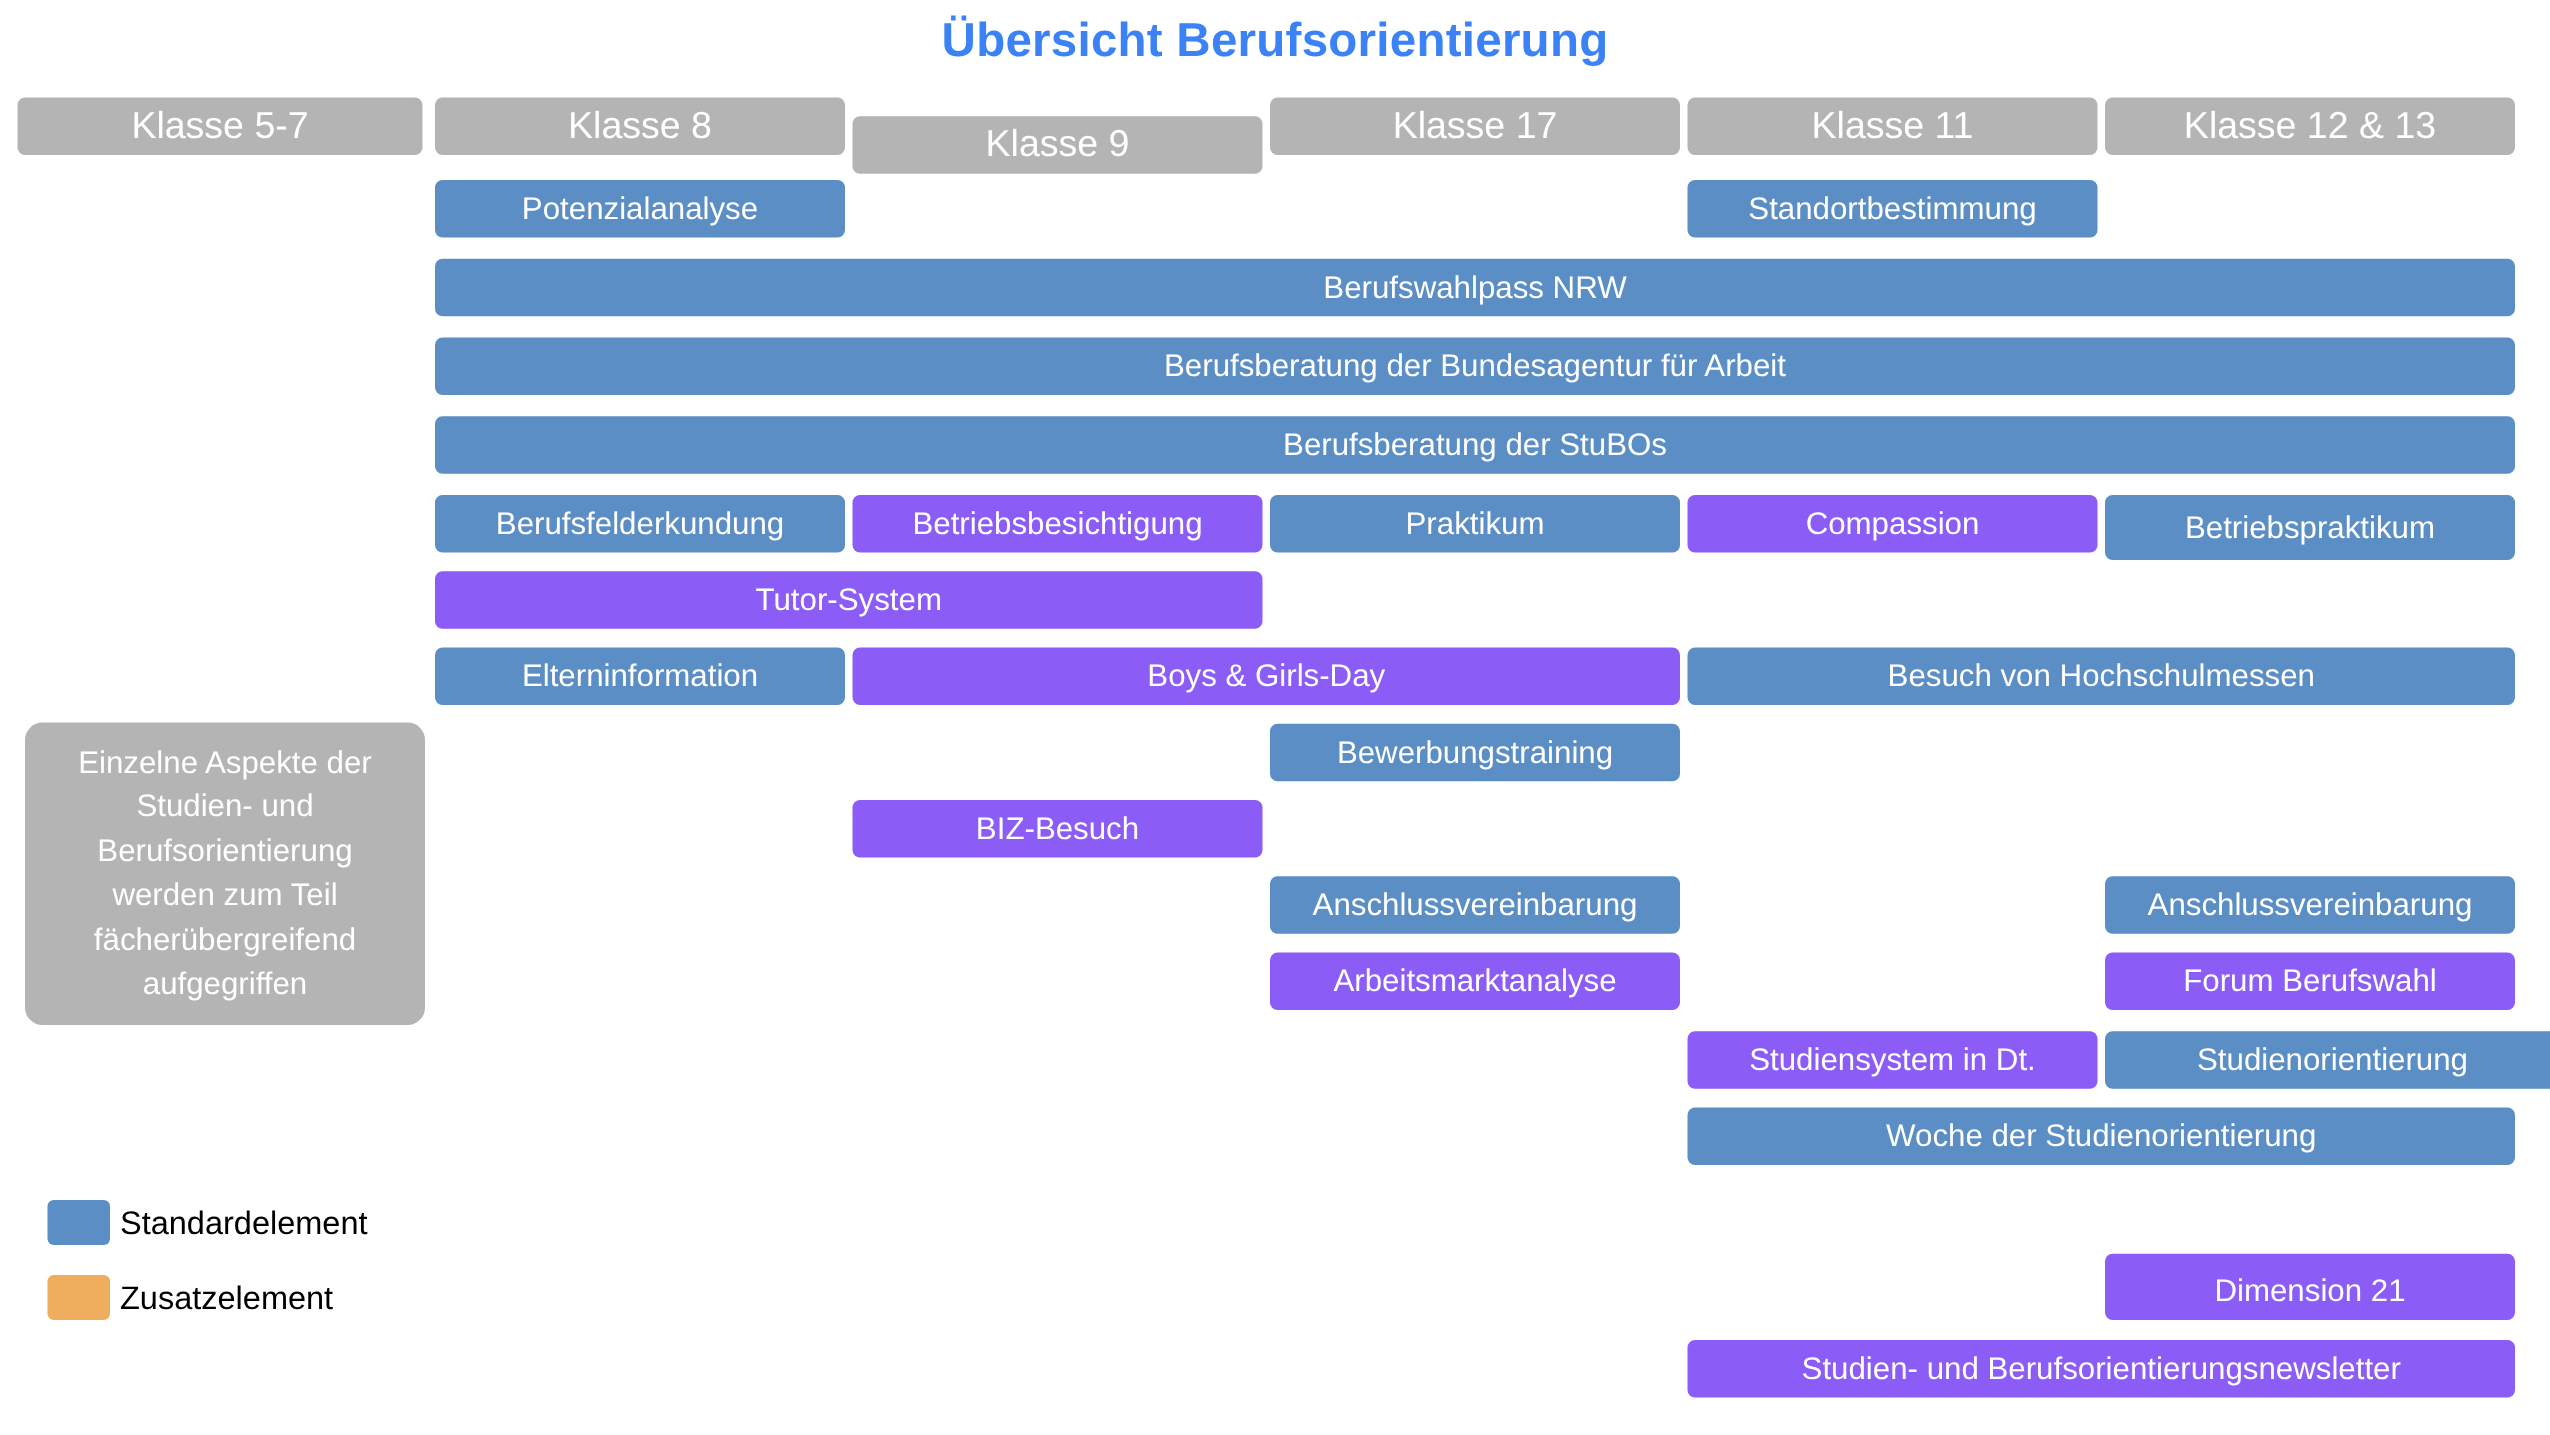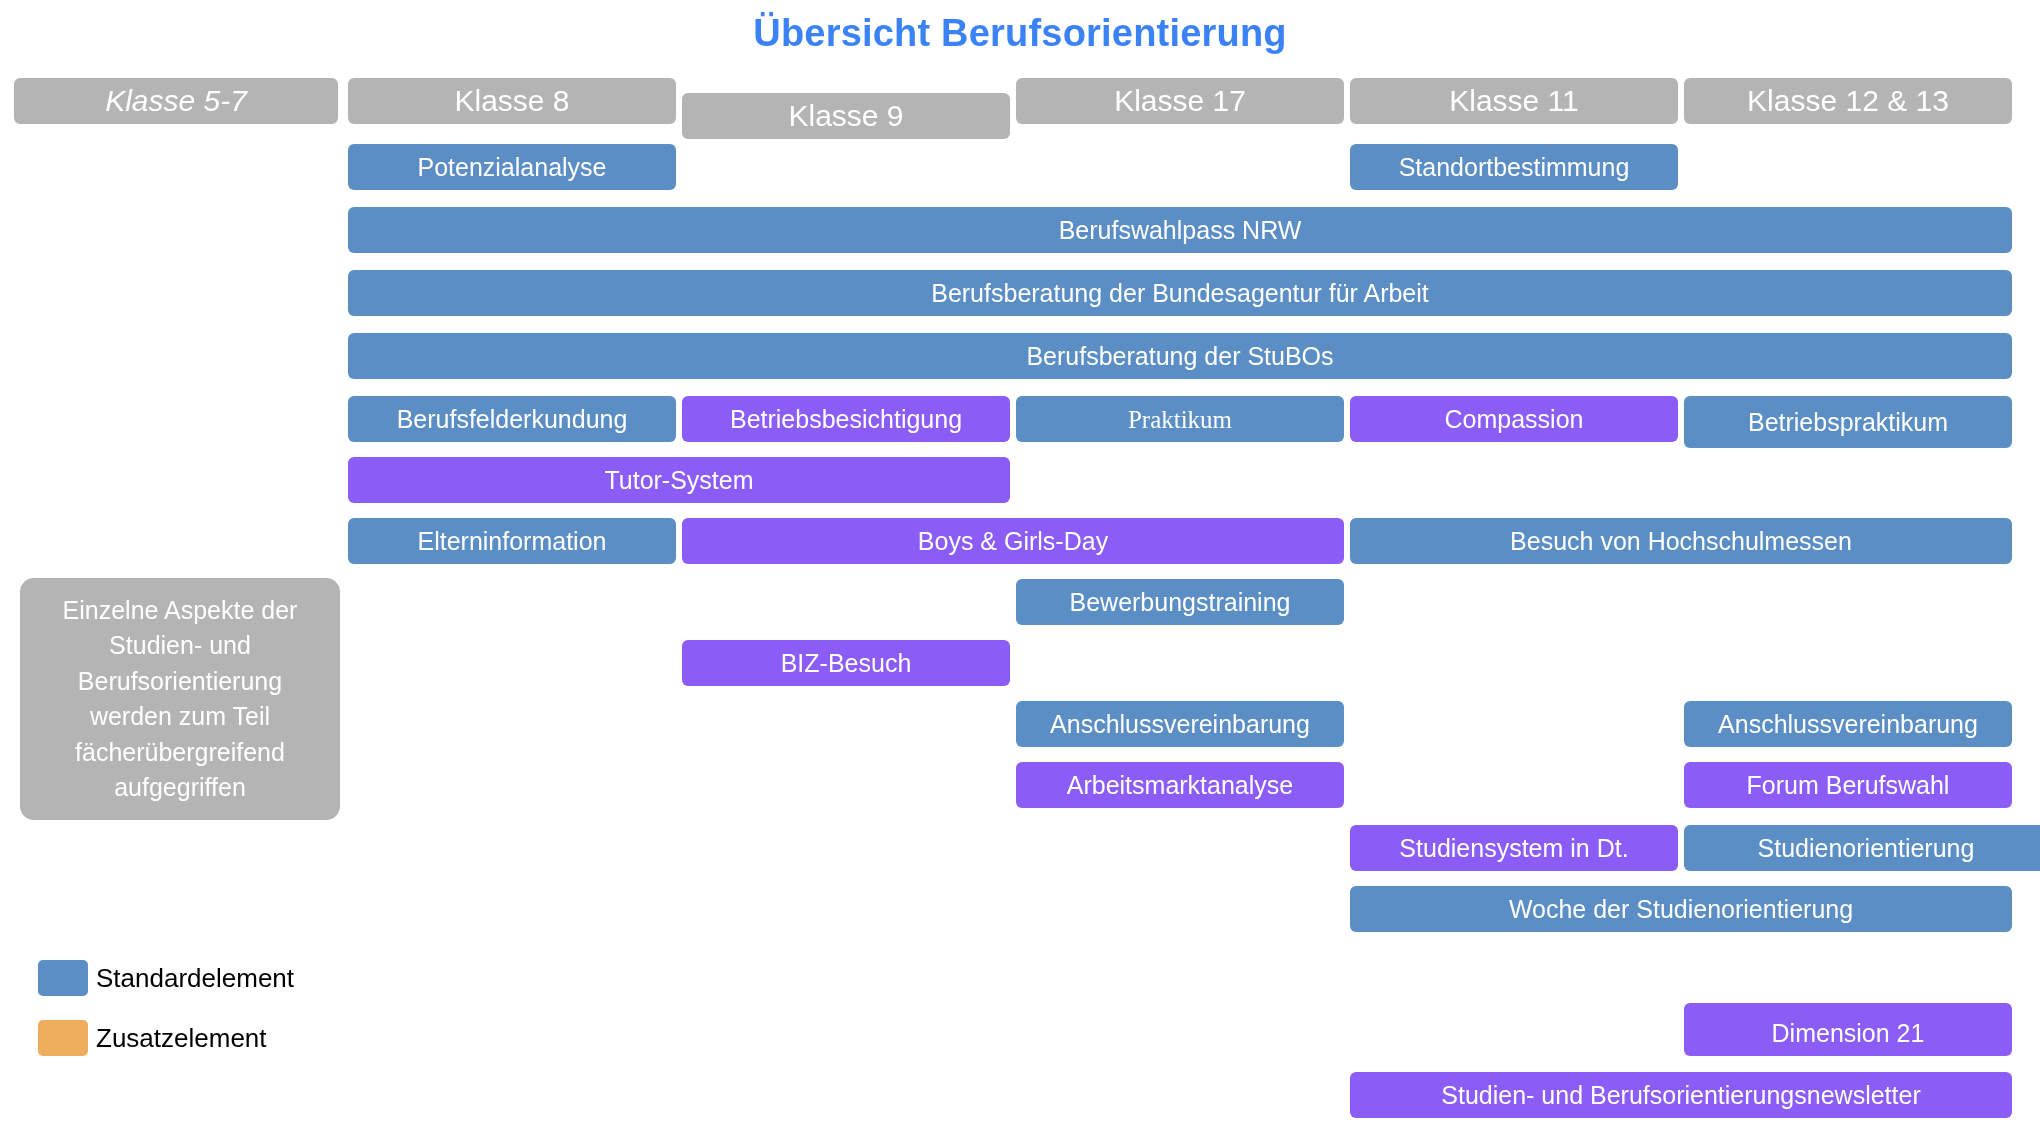--- a/index.html
+++ b/index.html
@@ -80,36 +80,36 @@
     color: #000000;
     line-height: 36px;
   }
 </style>
 </head>
 <body>
 
 <div id="chart">
   <div class="title">Übersicht Berufsorientierung</div>
   <div id="headers">
-      <div class="bar header" style="left: 14px; top: 78px; width: 324px; height: 46px; font-style: italic;">Klasse 5-7</div>
+      <div class="bar header" style="left: 14px; top: 78px; width: 324px; height: 46px;">Klasse 5-7</div>
       <div class="bar header" style="left: 348px; top: 78px; width: 328px; height: 46px;">Klasse 8</div>
       <div class="bar header" style="left: 682px; top: 78px; width: 328px; height: 46px; margin-top: 15px;">Klasse 9</div>
       <div class="bar header" style="left: 1016px; top: 78px; width: 328px; height: 46px;">Klasse 17</div>
       <div class="bar header" style="left: 1350px; top: 78px; width: 328px; height: 46px;">Klasse 11</div>
       <div class="bar header" style="left: 1684px; top: 78px; width: 328px; height: 46px;">Klasse 12 &amp; 13</div>
     </div>
   <div id="bars">
       <div class="bar standard" style="left: 348px; top: 144px; width: 328px; height: 46px;">Potenzialanalyse</div>
       <div class="bar standard" style="left: 1350px; top: 144px; width: 328px; height: 46px;">Standortbestimmung</div>
       <div class="bar standard" style="left: 348px; top: 207px; width: 1664px; height: 46px;">Berufswahlpass NRW</div>
       <div class="bar standard" style="left: 348px; top: 270px; width: 1664px; height: 46px;">Berufsberatung der Bundesagentur für Arbeit</div>
       <div class="bar standard" style="left: 348px; top: 333px; width: 1664px; height: 46px;">Berufsberatung der StuBOs</div>
       <div class="bar standard" style="left: 348px; top: 396px; width: 328px; height: 46px;">Berufsfelderkundung</div>
       <div class="bar zusatz" style="left: 682px; top: 396px; width: 328px; height: 46px;">Betriebsbesichtigung</div>
-      <div class="bar standard" style="left: 1016px; top: 396px; width: 328px; height: 46px; font-family: Liberation Serif, serif;">Praktikum</div>
+      <div class="bar standard" style="left: 1016px; top: 396px; width: 328px; height: 46px;">Praktikum</div>
       <div class="bar zusatz" style="left: 1350px; top: 396px; width: 328px; height: 46px;">Compassion</div>
       <div class="bar standard" style="left: 1684px; top: 396px; width: 328px; height: 52px;">Betriebspraktikum</div>
       <div class="bar zusatz" style="left: 348px; top: 457px; width: 662px; height: 46px;">Tutor-System</div>
       <div class="bar standard" style="left: 348px; top: 518px; width: 328px; height: 46px;">Elterninformation</div>
       <div class="bar zusatz" style="left: 682px; top: 518px; width: 662px; height: 46px;">Boys &amp; Girls-Day</div>
       <div class="bar standard" style="left: 1350px; top: 518px; width: 662px; height: 46px;">Besuch von Hochschulmessen</div>
       <div class="bar standard" style="left: 1016px; top: 579px; width: 328px; height: 46px;">Bewerbungstraining</div>
       <div class="bar zusatz" style="left: 682px; top: 640px; width: 328px; height: 46px;">BIZ-Besuch</div>
       <div class="bar standard" style="left: 1016px; top: 701px; width: 328px; height: 46px;">Anschlussvereinbarung</div>
       <div class="bar standard" style="left: 1684px; top: 701px; width: 328px; height: 46px;">Anschlussvereinbarung</div>

